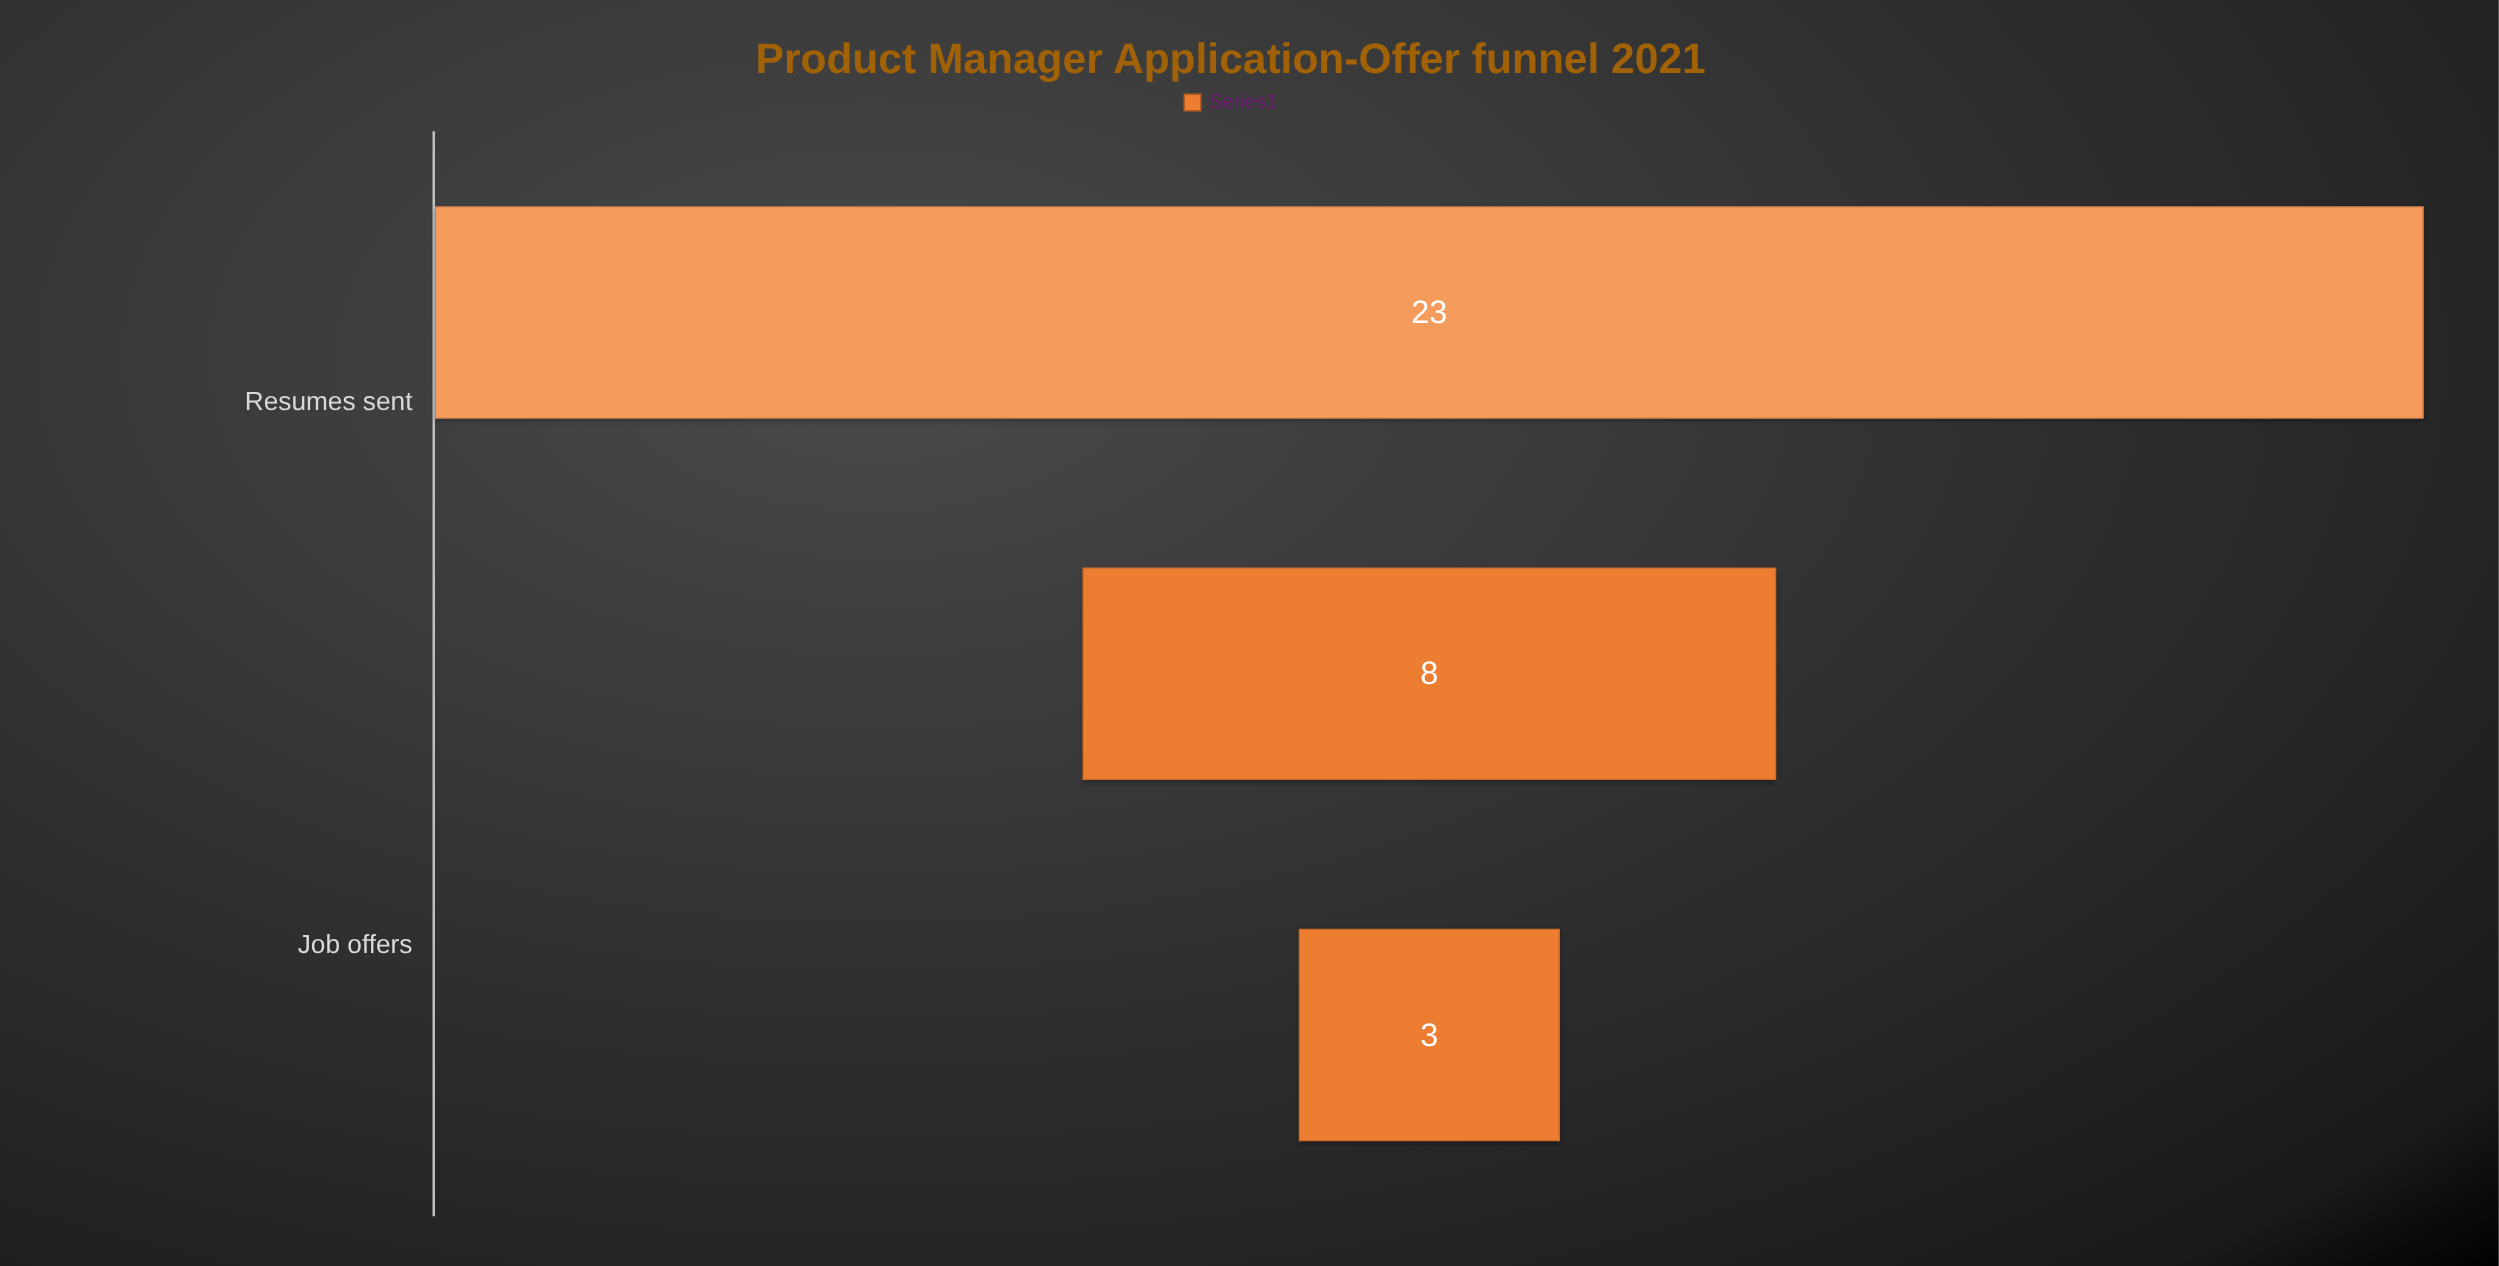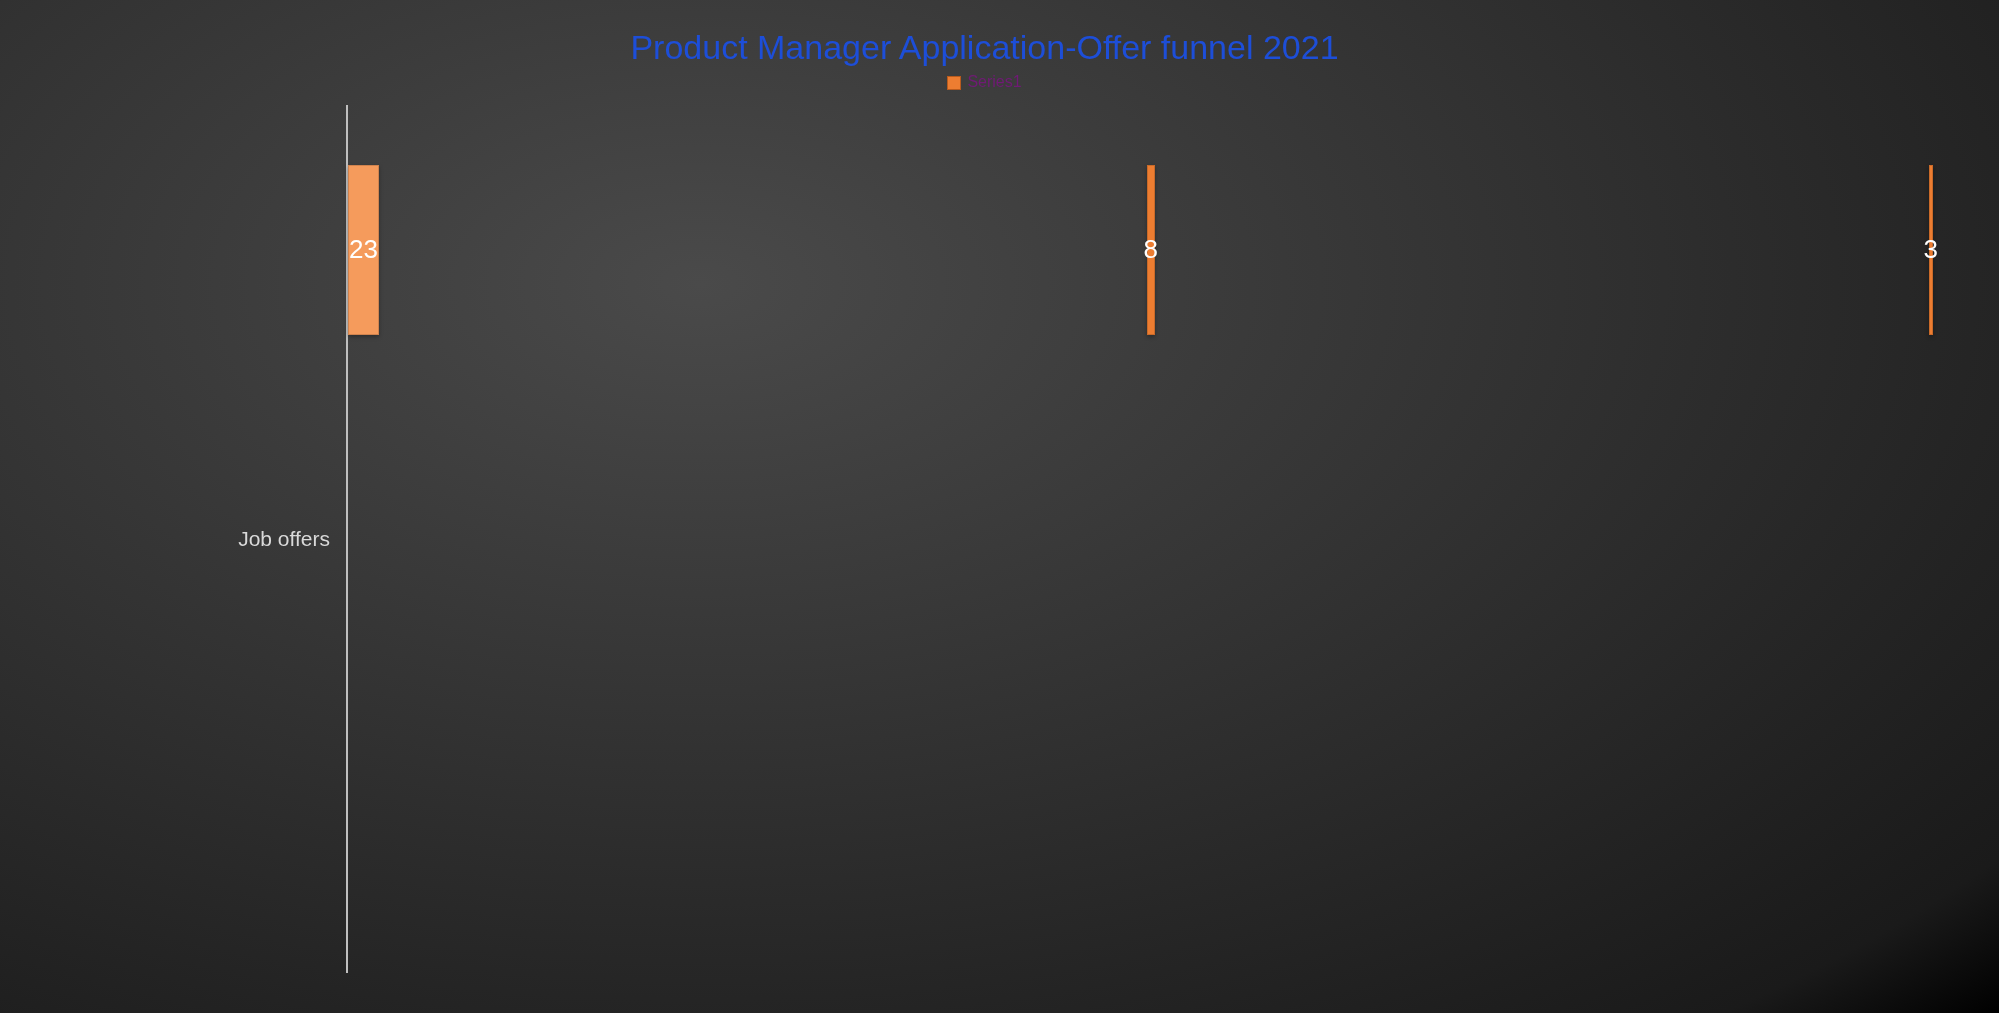--- a/index.html
+++ b/index.html
@@ -17,23 +17,23 @@
   .chart-wrap {
     width: 100%;
     height: 100%;
     box-sizing: border-box;
     padding: 20px 60px 40px 30px;
     display: flex;
     flex-direction: column;
   }
   .chart-title {
     text-align: center;
-    font-weight: 400;
+    font-weight: 700;
     font-size: 34px;
-    color: #1d4ed8;
+    color: #a16207;
     margin: 8px 0 6px 0;
   }
   .legend {
     text-align: center;
     font-size: 16px;
     color: #701a75;
     margin-bottom: 14px;
   }
   .legend-swatch {
     display: inline-block;
@@ -62,22 +62,22 @@
   .labels-col div {
     height: 33.33%;
     display: flex;
     align-items: center;
     justify-content: flex-end;
   }
   .bars-col {
     flex: 1;
     border-left: 2px solid #bfbfbf;
     display: flex;
-    flex-direction: row;
-    justify-content: space-between;
+    flex-direction: column;
+    justify-content: flex-start;
   }
   .row {
     height: 33.33%;
     display: flex;
     align-items: center;
     justify-content: center;
     position: relative;
   }
   .bar {
     height: 58%;
@@ -93,20 +93,21 @@
 </head>
 <body>
 
 <div class="chart-wrap">
   <div class="chart-title">Product Manager Application-Offer funnel 2021</div>
   <div class="legend">
     <span class="legend-swatch"></span><span>Series1</span>
   </div>
   <div class="plot">
     <div class="labels-col">
+      <div>Resumes sent</div>
       <div>Job offers</div>
     </div>
     <div class="bars-col" id="bars">
       <div class="row">
         <div class="bar" style="width: 100%; background: rgb(245, 155, 92);">
           <span>23</span>
         </div>
       </div>
       <div class="row">
         <div class="bar" style="width: 34.7826%; background: rgb(237, 125, 49);">

